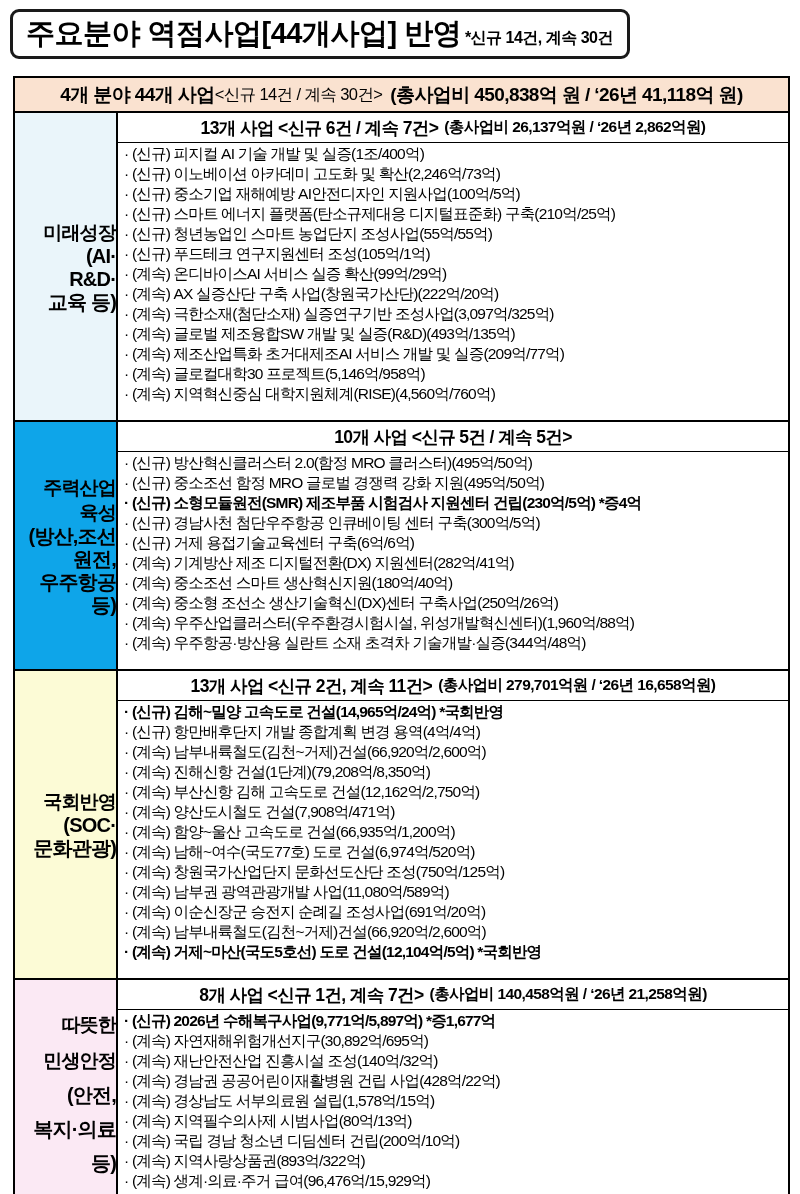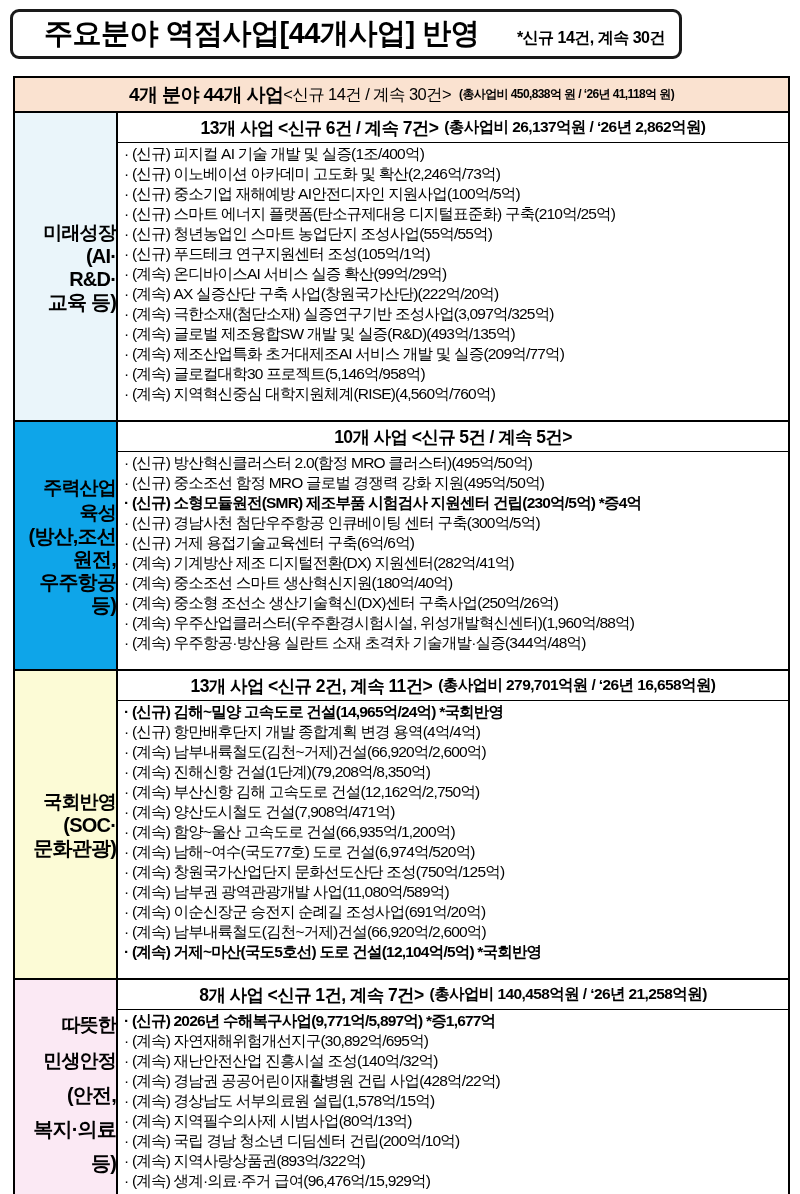--- a/index.html
+++ b/index.html
@@ -1,37 +1,37 @@
 <!DOCTYPE html>
 <html><head>
 <meta charset="utf-8">
 <style>
   html,body{margin:0;padding:0;background:#ffffff;width:800px;height:1194px;
     font-family:"Liberation Sans","DejaVu Sans",sans-serif;color:#000;}
   .page{position:relative;width:800px;height:1194px;overflow:hidden;background:#fff;}
 
   
-  .title-box{position:absolute;left:10px;top:9px;width:672px;height:50px;
+  .title-box{position:absolute;left:10px;top:9px;width:620px;height:50px;
     border:3px solid #1a1a1a;border-radius:9px;background:#fff;
     display:flex;align-items:center;justify-content:space-between;
-    padding:0 14px 0 31px;box-sizing:border-box;}
+    padding:0 14px 0 13px;box-sizing:border-box;}
   .title-main{font-size:29px;font-weight:800;letter-spacing:-0.5px;white-space:nowrap;}
   .title-note{font-size:16px;font-weight:600;letter-spacing:-0.5px;white-space:nowrap;
     margin-top:8px;}
 
   
   .table{position:absolute;left:13px;top:76px;width:777px;height:1160px;
     border:2px solid #000;box-sizing:border-box;display:flex;flex-direction:column;}
 
   .summary-row{height:33px;flex:0 0 33px;border-bottom:2px solid #000;
     display:flex;align-items:center;justify-content:center;white-space:nowrap;
     letter-spacing:-0.6px;}
   .summary-lead{font-size:19px;font-weight:800;}
   .summary-count{font-size:16.5px;font-weight:500;}
-  .summary-budget{font-size:12px;font-weight:800;margin-left:8px;}
+  .summary-budget{font-size:19px;font-weight:800;margin-left:8px;}
 
   .sections{flex:1;display:flex;flex-direction:column;}
   .section{display:flex;flex-direction:row;box-sizing:border-box;}
   .section + .section{border-top:2px solid #000;}
 
   .sec-label{flex:0 0 103px;border-right:2px solid #000;box-sizing:border-box;
     display:flex;flex-direction:column;align-items:flex-end;justify-content:center;
     text-align:center;letter-spacing:-0.8px;}
   .lbl-main{font-size:19px;font-weight:800;line-height:25px;white-space:nowrap;}
   .lbl-sub{font-size:20px;font-weight:700;line-height:23px;white-space:nowrap;}

